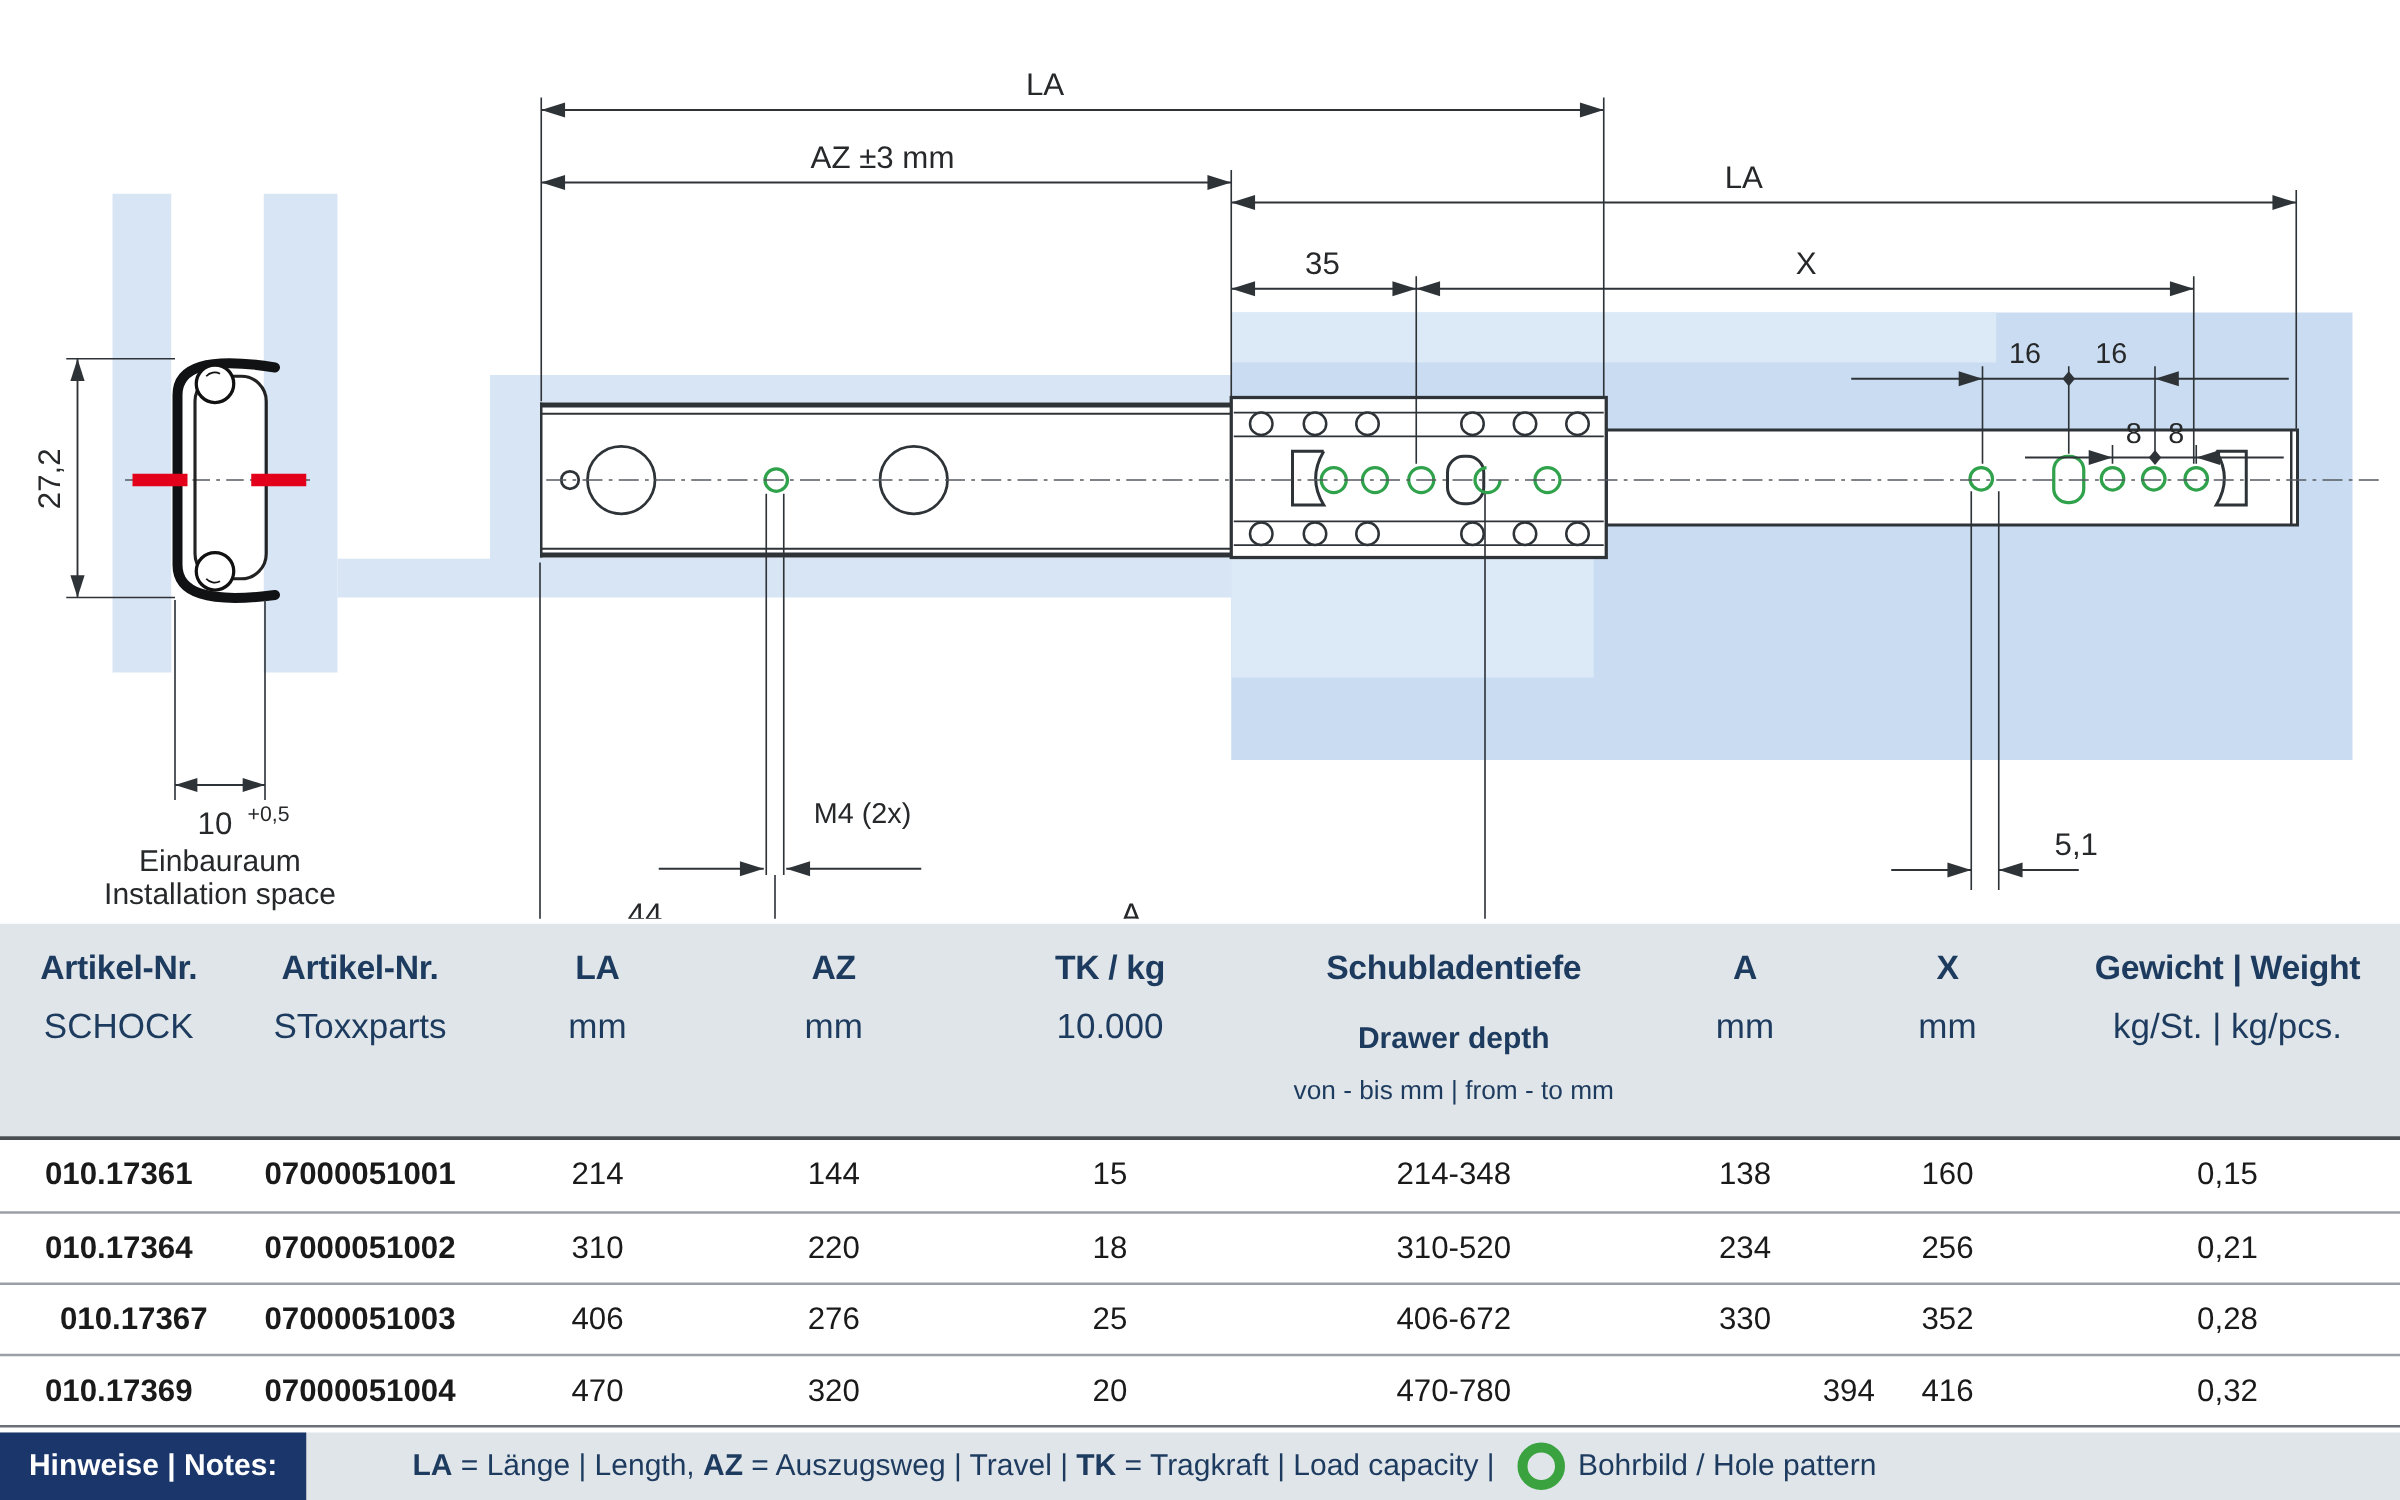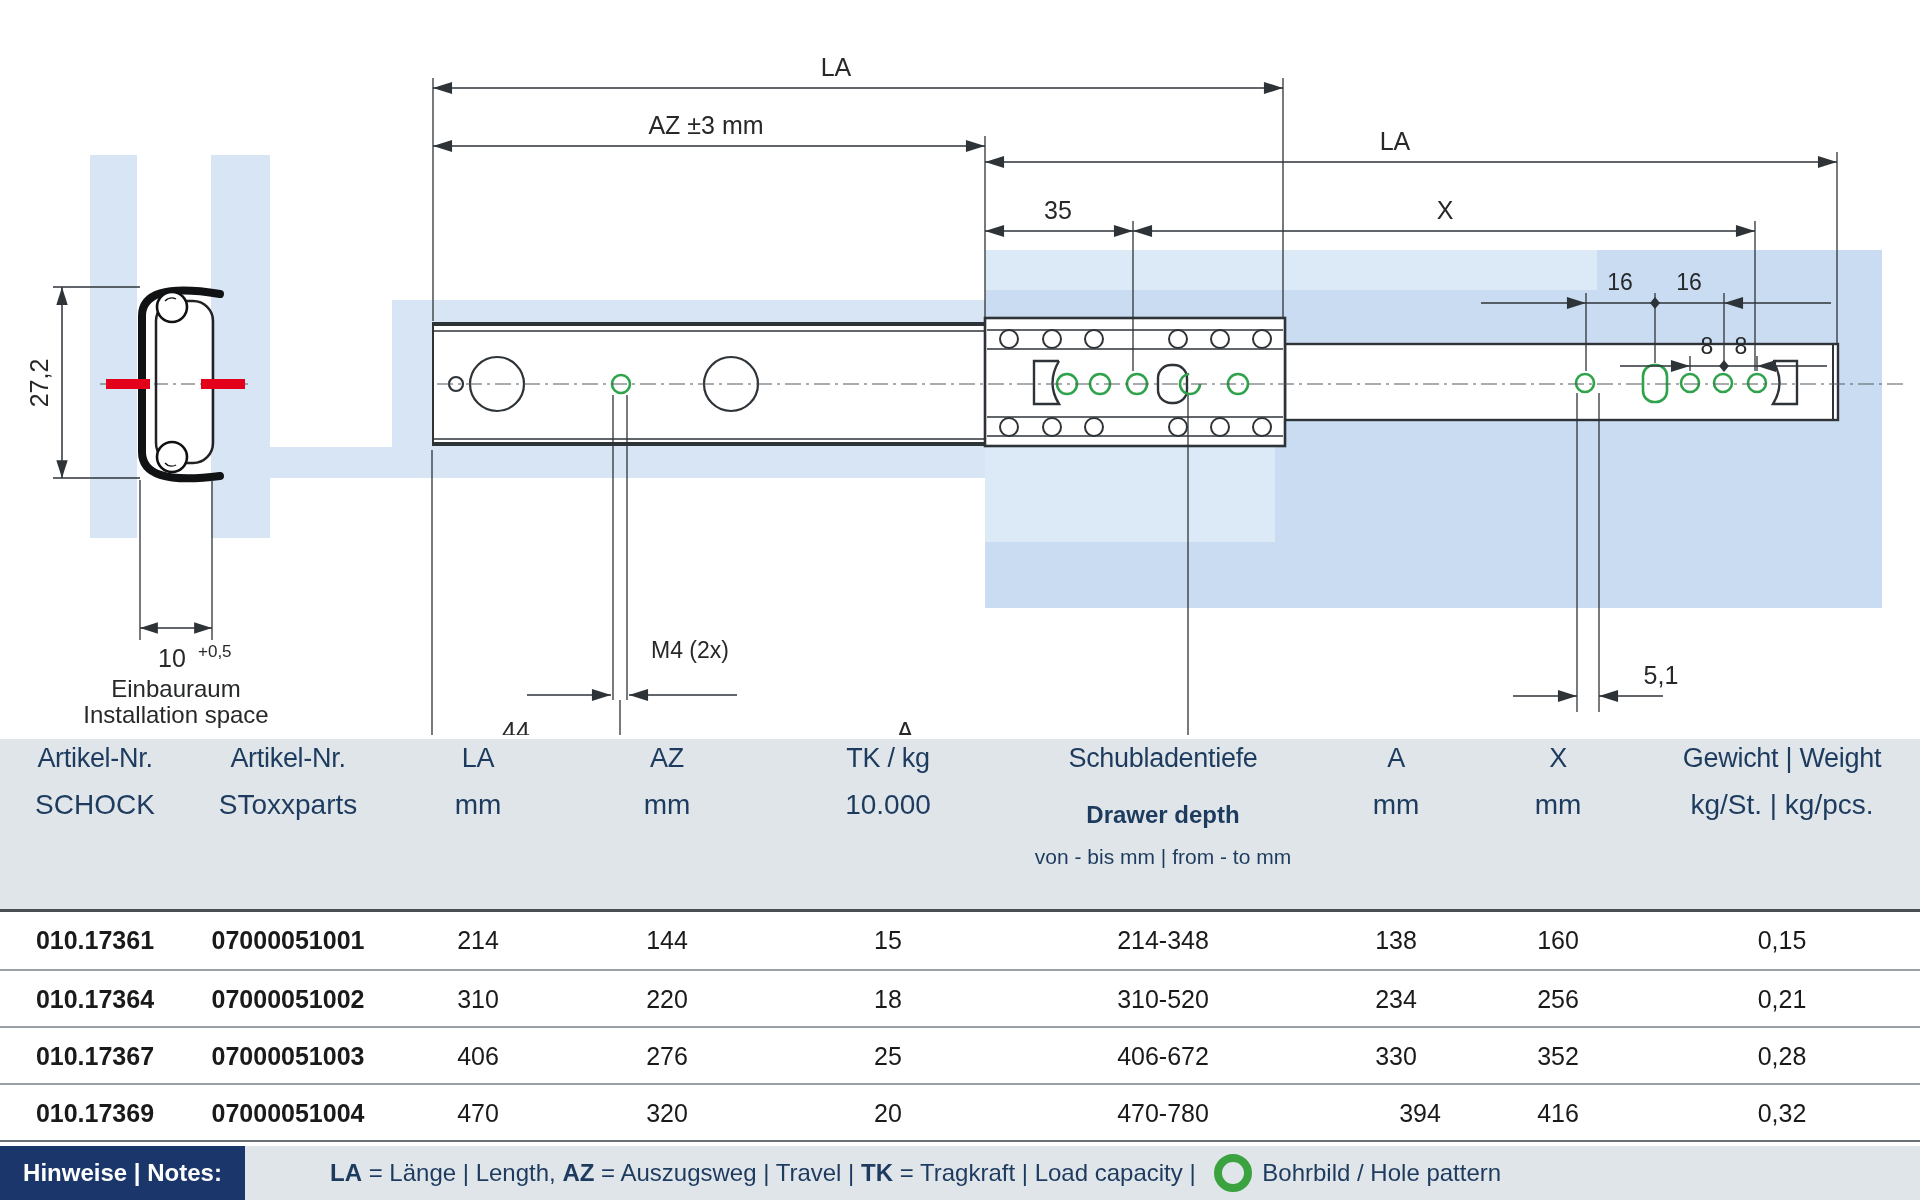--- a/index.html
+++ b/index.html
@@ -2,21 +2,21 @@
 <html><head>
 <meta charset="utf-8">
 <style>
   html,body{margin:0;padding:0;background:#fff;}
   #page{position:relative;width:1920px;height:1200px;background:#ffffff;overflow:hidden;
         font-family:"Liberation Sans",sans-serif;color:#1a1a1a;}
   svg text{font-family:"Liberation Sans",sans-serif;fill:#26282a;}
   
   .tableband{position:absolute;left:0;top:739px;width:1920px;height:170px;background:#e0e5e9;}
   .hcol{position:absolute;top:0;transform:translateX(-50%);text-align:center;white-space:nowrap;color:#1d3b5e;}
-  .hl1{font-size:27px;font-weight:normal;margin-top:4px;letter-spacing:-0.3px;}
+  .hl1{font-size:27px;font-weight:bold;margin-top:20px;letter-spacing:-0.3px;}
   .hl2{font-size:28px;font-weight:normal;margin-top:15px;}
   .hl2b{font-size:24px;font-weight:bold;margin-top:27px;}
   .hl3{font-size:21px;font-weight:normal;margin-top:16px;}
   .topline{position:absolute;left:0;top:909px;width:1920px;height:3px;background:#4a4f54;}
   .trow{position:absolute;left:0;width:1920px;height:56px;}
   .cell{position:absolute;top:50%;transform:translate(-50%,-50%);white-space:nowrap;
         font-size:25px;color:#1a1a1a;}
   .cell.b{font-weight:bold;}
   .sep{position:absolute;left:0;width:1920px;height:2px;background:#9aa0a6;}
   .botline{position:absolute;left:0;top:1140px;width:1920px;height:2px;background:#6b7076;}
@@ -251,39 +251,39 @@
     <div class="cell" style="left:478px">310</div>
     <div class="cell" style="left:667px">220</div>
     <div class="cell" style="left:888px">18</div>
     <div class="cell" style="left:1163px">310-520</div>
     <div class="cell" style="left:1396px">234</div>
     <div class="cell" style="left:1558px">256</div>
     <div class="cell" style="left:1782px">0,21</div>
   </div>
   <div class="sep" style="top:1026px"></div>
   <div class="trow" style="top:1028px">
-    <div class="cell b" style="left:95px">010.17367</div>
+    <div class="cell b" style="left:107px">010.17367</div>
     <div class="cell b" style="left:288px">07000051003</div>
     <div class="cell" style="left:478px">406</div>
     <div class="cell" style="left:667px">276</div>
     <div class="cell" style="left:888px">25</div>
     <div class="cell" style="left:1163px">406-672</div>
     <div class="cell" style="left:1396px">330</div>
     <div class="cell" style="left:1558px">352</div>
     <div class="cell" style="left:1782px">0,28</div>
   </div>
   <div class="sep" style="top:1083px"></div>
   <div class="trow" style="top:1085px">
     <div class="cell b" style="left:95px">010.17369</div>
     <div class="cell b" style="left:288px">07000051004</div>
     <div class="cell" style="left:478px">470</div>
     <div class="cell" style="left:667px">320</div>
     <div class="cell" style="left:888px">20</div>
     <div class="cell" style="left:1163px">470-780</div>
-    <div class="cell" style="left:1420px">394</div>
+    <div class="cell" style="left:1479px">394</div>
     <div class="cell" style="left:1558px">416</div>
     <div class="cell" style="left:1782px">0,32</div>
   </div>
   <div class="botline"></div>
 
   <div class="notesbar">
     <div class="notesbox">
       <span>Hinweise | Notes:</span>
     </div>
     <div class="notestext">

